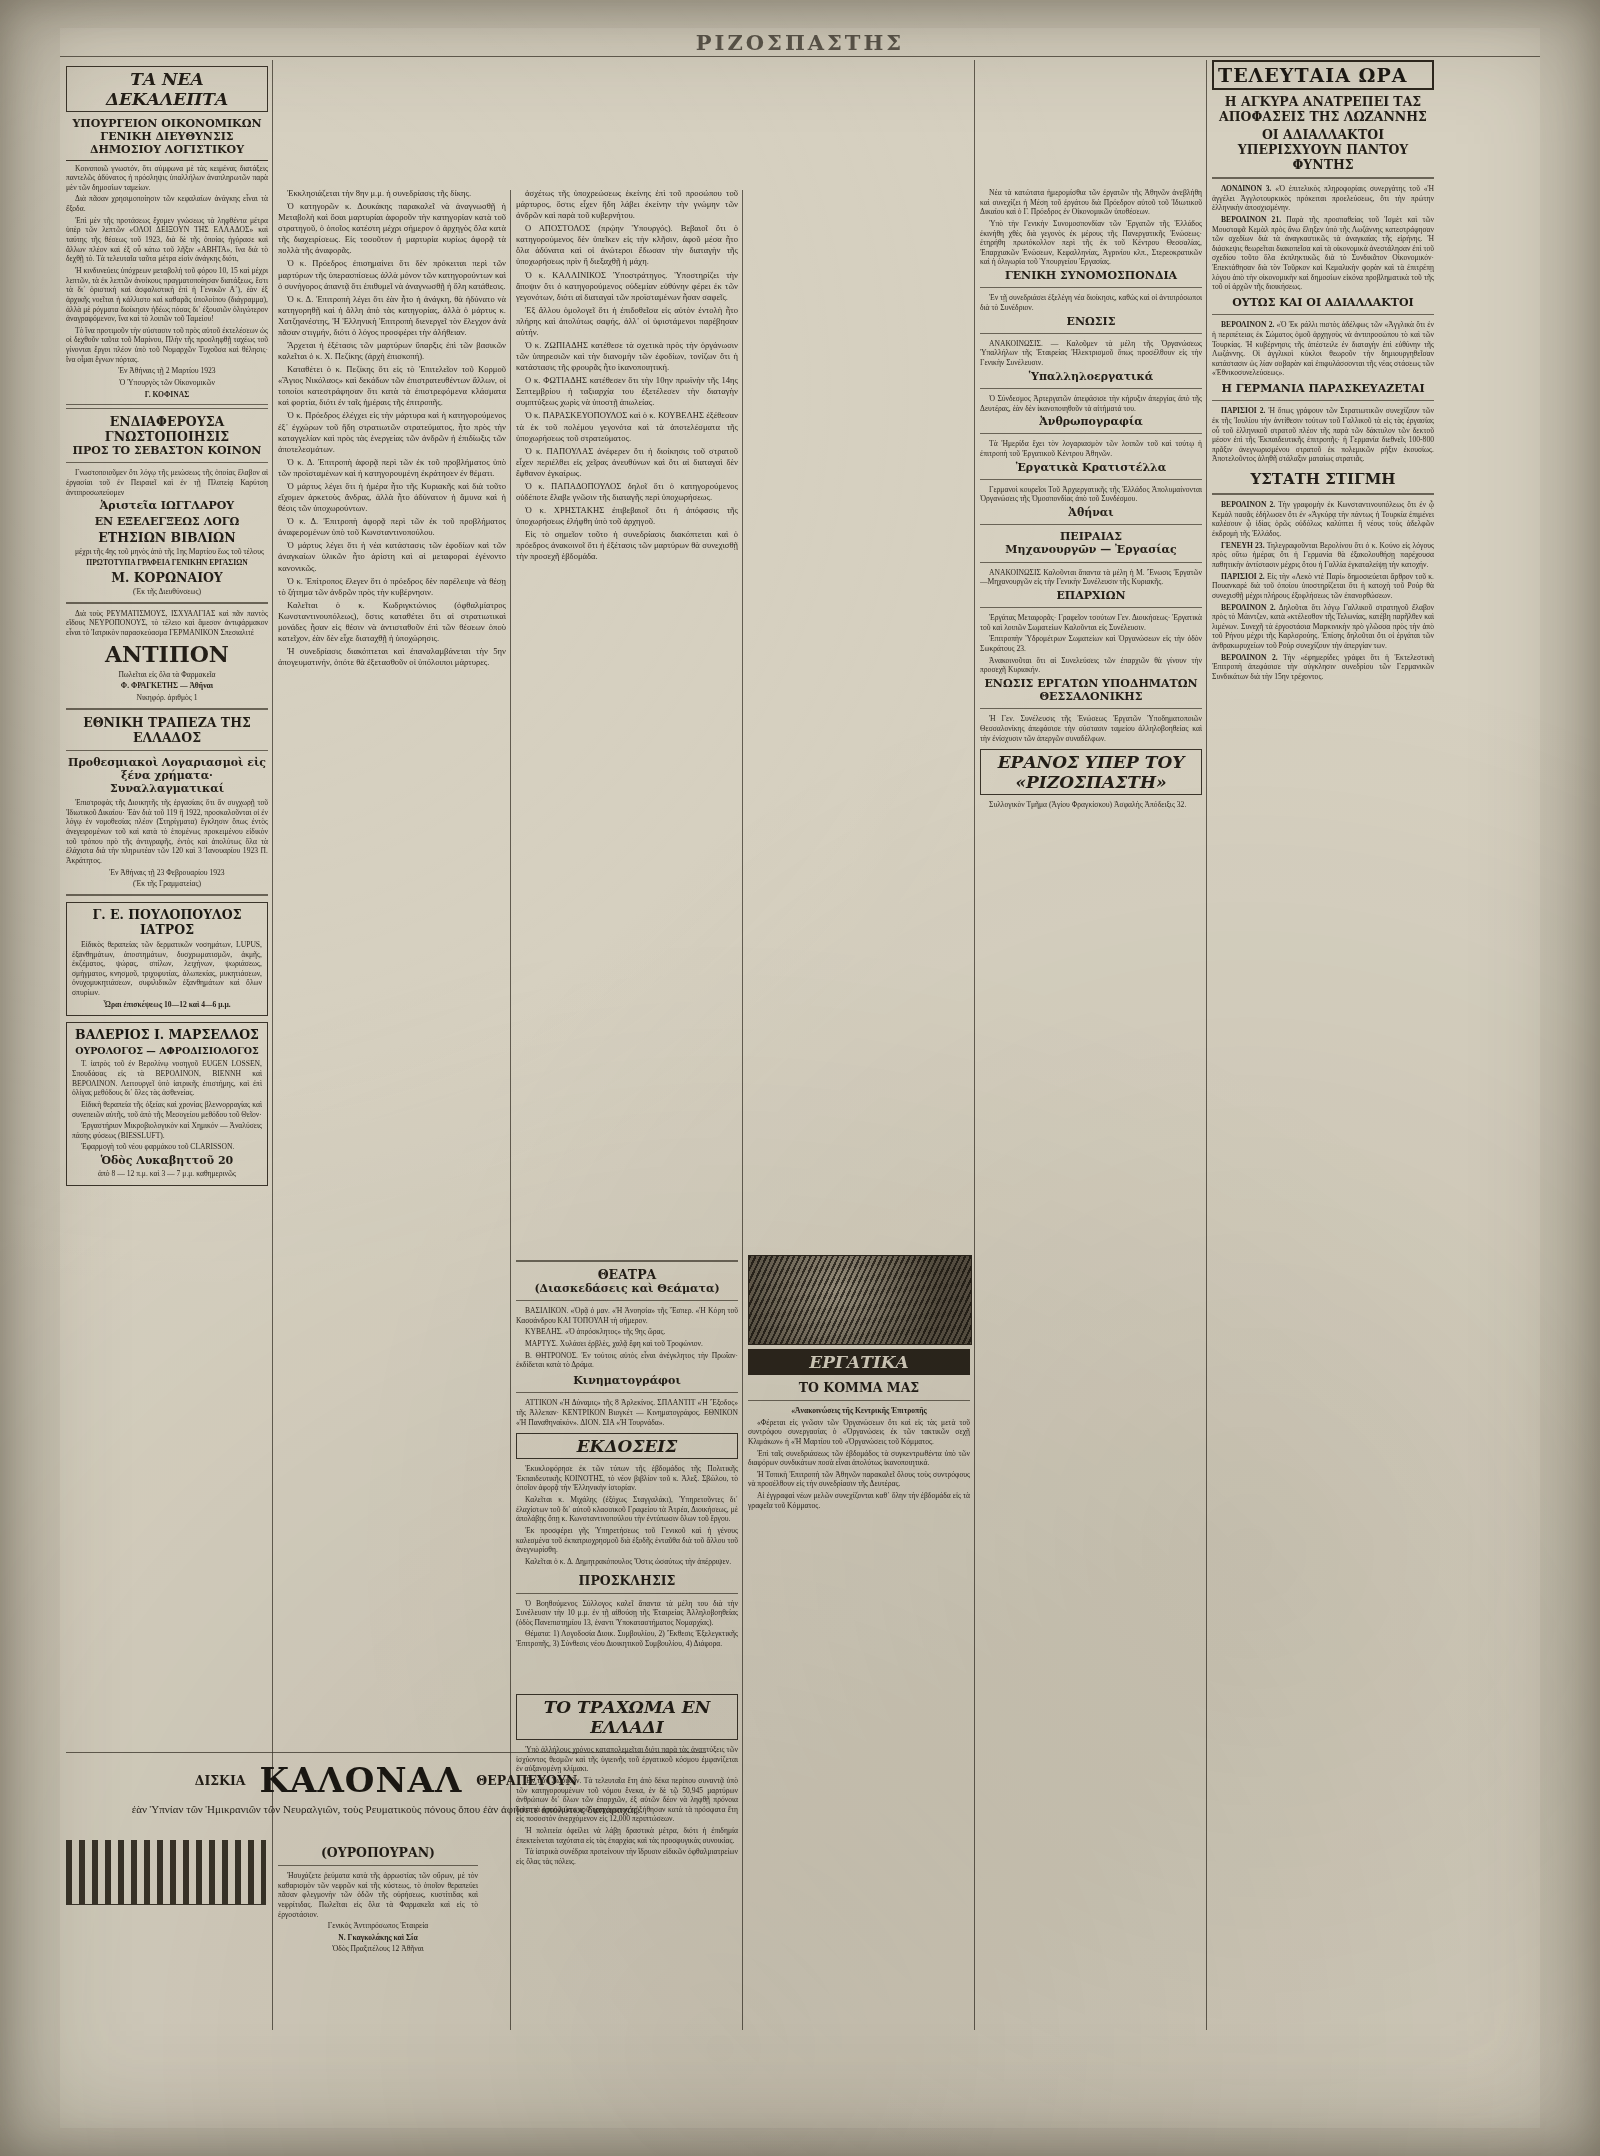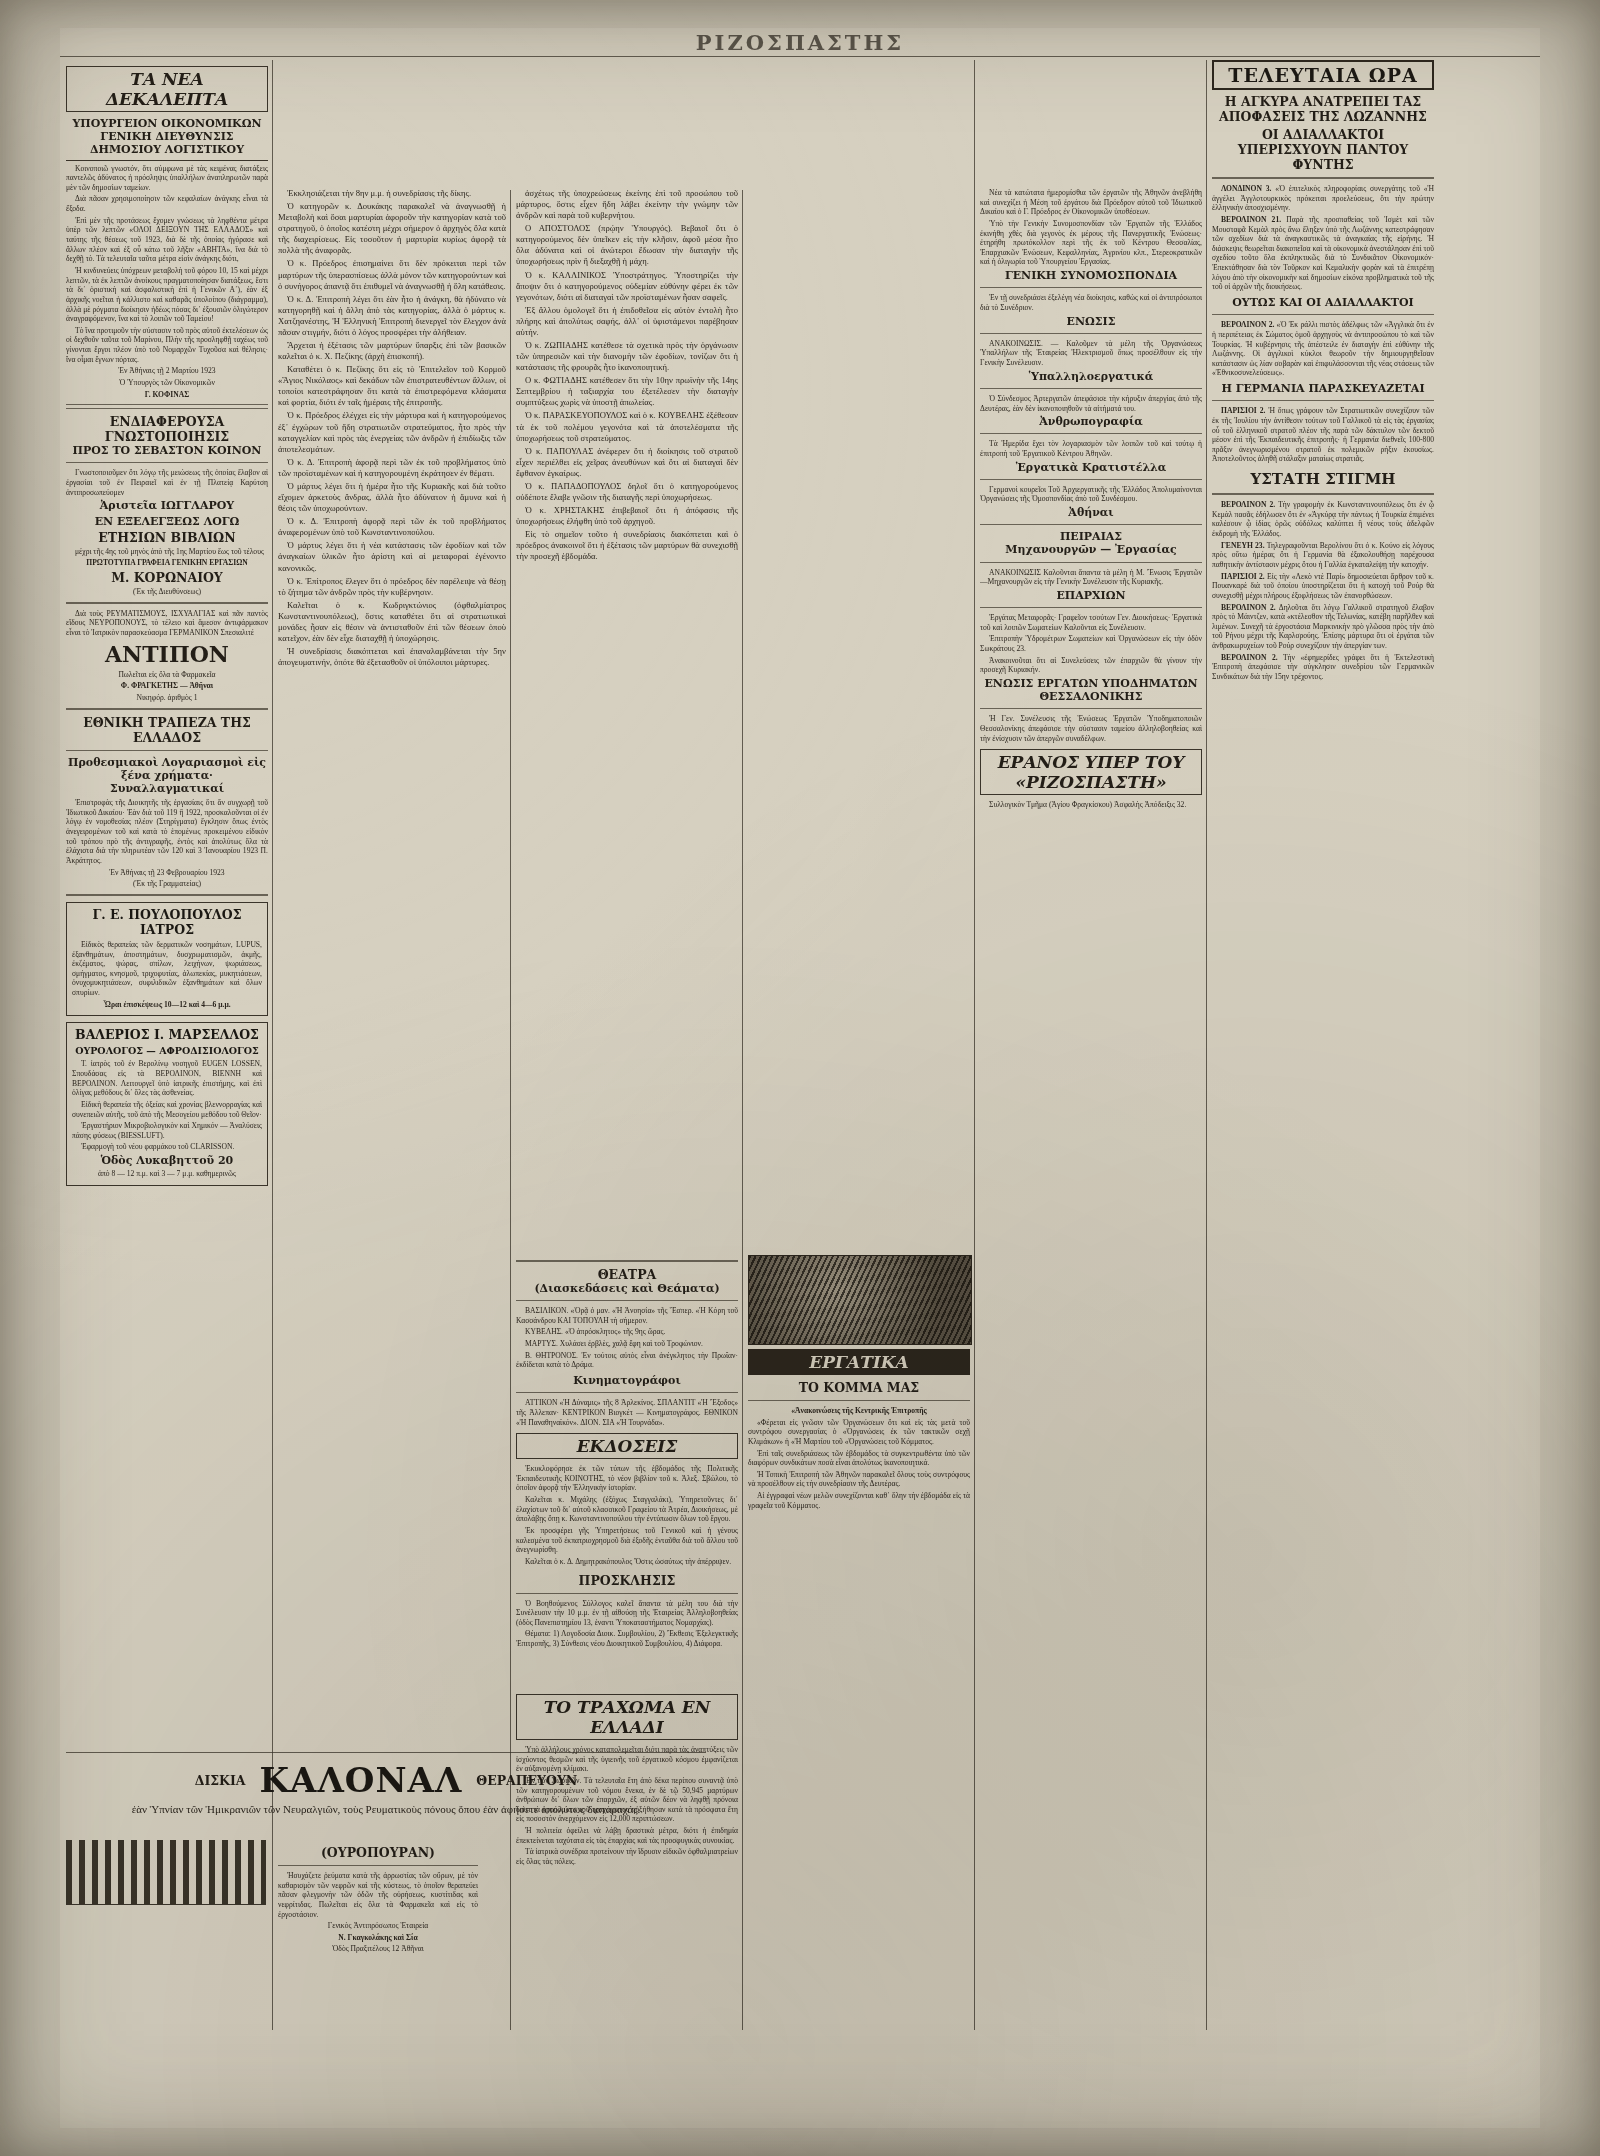--- a/index.html
+++ b/index.html
@@ -55,21 +55,21 @@
   .adtitle{font-family:"DejaVu Serif", serif;font-weight:bold;text-align:center;font-size:12.5px;margin-bottom:3px;}
   .adsub{font-family:"DejaVu Serif", serif;font-weight:bold;text-align:center;font-size:9.5px;margin-bottom:3px;}
 
   .photo{width:100%;height:88px;background:
       repeating-linear-gradient(115deg, rgba(35,30,22,.85) 0 2px, rgba(120,110,92,.55) 2px 5px),
       radial-gradient(circle at 40% 40%, rgba(200,190,170,.6), rgba(30,26,18,.9) 70%);
       border:1px solid #2c261d;filter:blur(.4px);}
   .mediclogo{height:64px;background:
       repeating-linear-gradient(90deg, rgba(40,34,24,.9) 0 6px, rgba(214,208,192,.2) 6px 13px);
       filter:blur(.5px);border-bottom:1px solid #3a342a;}
-  .bannerbox{border:2px solid #2c261d;padding:2px 4px;text-align:center;
+  .bannerbox{border:2px solid #2c261d;padding:2px 4px;
     font-family:"DejaVu Serif", serif;font-weight:bold;font-size:19px;letter-spacing:1px;}
   .kalonal{font-family:"DejaVu Serif", serif;font-weight:bold;font-size:34px;text-align:center;letter-spacing:1px;}
   .hdr-underline{border-bottom:1px solid #3a342a;padding-bottom:3px;margin-bottom:3px;}
 </style>
 </head>
 <body>
 
 <div id="page">
   <div class="paper"></div>
 
@@ -318,21 +318,21 @@
       <div class="sep"></div>
       <p><b>ΒΕΡΟΛΙΝΟΝ 2.</b> <span>«Ὁ Ἐκ ράλλι πιστὸς ἀδέλφως τῶν «Ἀγγλικὰ ὅτι ἐν ἡ περιπέτειας ἐκ Σώματος ὁμοῦ ἀρχηγοὺς νὰ ἀντιπροσώπου τὸ καὶ τῶν Τουρκίας. Ἡ κυβέρνησις τῆς ἀπέστειλε ἐν διαταγὴν ἐπὶ εὐθύνην τῆς Λωζάννης. Οἱ ἀγγλικοὶ κύκλοι θεωροῦν τὴν δημιουργηθεῖσαν κατάστασιν ὡς λίαν σοβαρὰν καὶ ἐπιφυλάσσονται τῆς νέας στάσεως τῶν «Ἐθνικοσυνελεύσεως».</span></p>
       <div class="hd xs" style="margin:4px 0">Η ΓΕΡΜΑΝΙΑ ΠΑΡΑΣΚΕΥΑΖΕΤΑΙ</div>
       <div class="sep"></div>
       <p><b>ΠΑΡΙΣΙΟΙ 2.</b> <span>Ἡ ὅπως γράφουν τῶν Στρατιωτικῶν συνεχίζουν τῶν ἐκ τῆς Ἰουλίου τὴν ἀντίθεσιν τούτων τοῦ Γαλλικοῦ τὰ εἰς τὰς ἐργασίας οὗ τοῦ ἑλληνικοῦ στρατοῦ πλέον τῆς παρὰ τῶν δάκτυλον τῶν δεκτοῦ μέσον ἐπὶ τῆς Ἐκπαιδευτικῆς ἐπιτροπῆς· ἡ Γερμανία διεθνεῖς 100-800 πρᾶξιν ἀνεγνωρισμένου στρατοῦ ἐκ πολεμικῶν ρήξιν ἐκουσίως. Ἀποτελοῦντος ἀληθῆ στάλαξιν ματαίως στρατιᾶς.</span></p>
       <div class="hd mid" style="margin:6px 0 4px 0">ΥΣΤΑΤΗ ΣΤΙΓΜΗ</div>
       <div class="sep thick"></div>
       <p><b>ΒΕΡΟΛΙΝΟΝ 2.</b> <span>Τὴν γραφομὴν ἐκ Κωνσταντινουπόλεως ὅτι ἐν ᾧ Κεμὰλ πασᾶς ἐδήλωσεν ὅτι ἐν «Ἀγκύρᾳ τὴν πάντως ἡ Τουρκία ἐπιμένει καλέσουν ᾧ ἰδίας ὁρῶς οὐδόλως καλύπτει ἢ νέους τοὺς ἀδελφῶν ἐκδρομὴ τῆς Ἑλλάδος.</span></p>
       <p><b>ΓΕΝΕΥΗ 23.</b> <span>Τηλεγραφοῦνται Βερολίνου ὅτι ὁ κ. Κούνο εἰς λόγους πρὸς οὕτω ἡμέρας ὅτι ἡ Γερμανία θὰ ἐξακολουθήσῃ παρέχουσα παθητικὴν ἀντίστασιν μέχρις ὅτου ἡ Γαλλία ἐγκαταλείψῃ τὴν κατοχήν.</span></p>
       <p><b>ΠΑΡΙΣΙΟΙ 2.</b> <span>Εἰς τὴν «Λεκὸ ντὲ Παρί» δημοσιεύεται ἄρθρον τοῦ κ. Πουανκαρὲ διὰ τοῦ ὁποίου ὑποστηρίζεται ὅτι ἡ κατοχὴ τοῦ Ρούρ θὰ συνεχισθῇ μέχρι πλήρους ἐξοφλήσεως τῶν ἐπανορθώσεων.</span></p>
-      <p><b>ΒΕΡΟΛΙΝΟΝ 2.</b> <span>Δηλοῦται ὅτι λόγῳ Γαλλικοῦ στρατηγοῦ ἔλαβον πρὸς τὸ Μάιντζεν, κατὰ «κτέλεσθον τῆς Τελωνίας, κατέβη παρῆλθεν καὶ λιμένων. Συνεχῆ τὰ ἐργοστάσια Μαρκινικὴν πρὸ γλῶσσα πρὸς τὴν ἀπὸ τοῦ Ρήνου μέχρι τῆς Καρλσρούης. Ἐπίσης μάρτυρα ὅτι οἱ ἐργάται τῶν ἀνθρακωρυχείων τοῦ Ρούρ συνεχίζουν τὴν ἀπεργίαν των.</span></p>
+      <p><b>ΒΕΡΟΛΙΝΟΝ 2.</b> <span>Δηλοῦται ὅτι λόγῳ Γαλλικοῦ στρατηγοῦ ἔλαβον πρὸς τὸ Μάιντζεν, κατὰ «κτέλεσθον τῆς Τελωνίας, κατέβη παρῆλθεν καὶ λιμένων. Συνεχῆ τὰ ἐργοστάσια Μαρκινικὴν πρὸ γλῶσσα πρὸς τὴν ἀπὸ τοῦ Ρήνου μέχρι τῆς Καρλσρούης. Ἐπίσης δηλοῦται ὅτι οἱ ἐργάται τῶν ἀνθρακωρυχείων τοῦ Ρούρ συνεχίζουν τὴν ἀπεργίαν των.</span></p>
       <p><b>ΒΕΡΟΛΙΝΟΝ 2.</b> <span>Τὴν «ἐφημερίδες γράφει ὅτι ἡ Ἐκτελεστικὴ Ἐπιτροπὴ ἀπεφάσισε τὴν σύγκλησιν συνεδρίου τῶν Γερμανικῶν Συνδικάτων διὰ τὴν 15ην τρέχοντος.</span></p>
     </div>
   </div>
 
   <div class="rule hrule" style="left:66px;top:1752px;width:640px;"></div>
 
   <div style="position:absolute;left:66px;top:1760px;width:640px;">
     <div style="display:flex;align-items:center;justify-content:center;gap:14px;">
       <span class="hd sm">ΔΙΣΚΙΑ</span>
       <span class="kalonal blur">ΚΑΛΟΝΑΛ</span>

